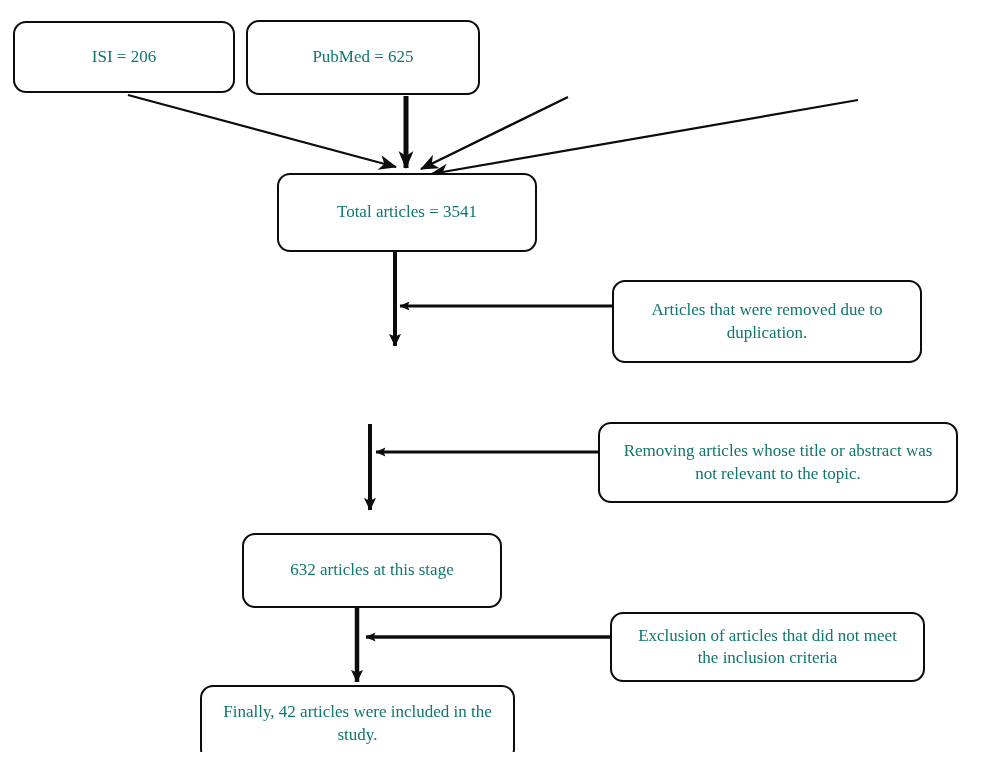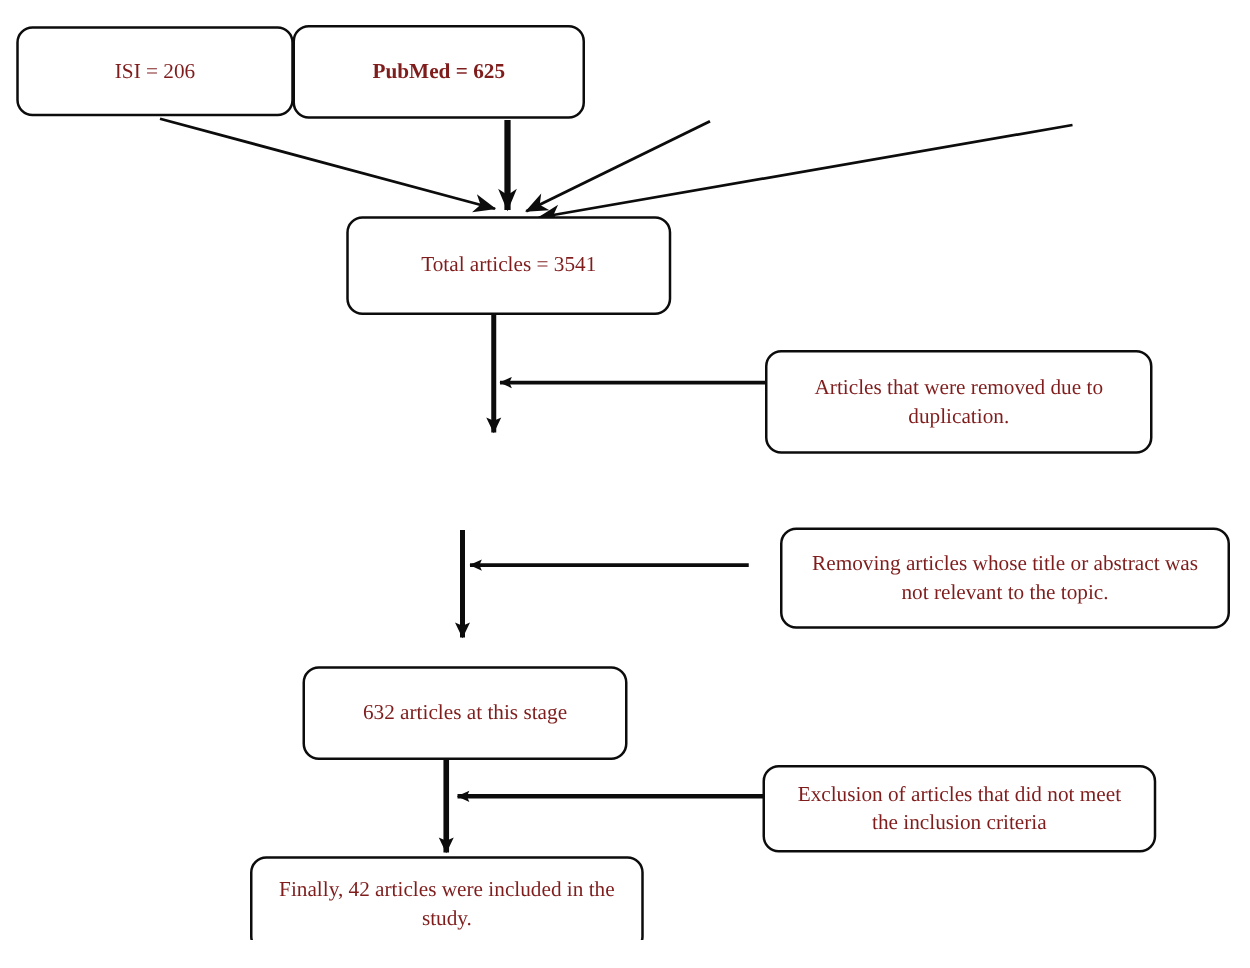--- a/index.html
+++ b/index.html
@@ -2,21 +2,21 @@
 <html><head>
 <meta charset="utf-8">
 <style>
   html, body { margin: 0; padding: 0; background: #ffffff; }
   #canvas {
     position: relative;
     width: 1000px;
     height: 752px;
     background: #ffffff;
     font-family: "Liberation Serif", "DejaVu Serif", serif;
-    color: #7f1d1d;
+    color: #0f766e;
     overflow: hidden;
   }
   #arrow-layer {
     position: absolute;
     left: 0; top: 0;
     width: 1000px; height: 774px;
   }
   .box {
     position: absolute;
     box-sizing: border-box;
@@ -25,27 +25,27 @@
     background: #ffffff;
     display: flex;
     align-items: center;
     justify-content: center;
     text-align: center;
     font-size: 17px;
     line-height: 1.32;
     padding: 4px 16px;
   }
   #box-isi       { left: 13px;  top: 21px;  width: 222px; height: 72px; }
-  #box-pubmed    { left: 234px; top: 20px;  width: 234px; height: 75px; font-weight: bold; }
+  #box-pubmed    { left: 246px; top: 20px;  width: 234px; height: 75px; }
   #box-scopus    { left: 490px; top: 22px;  width: 238px; height: 75px; }
   #box-scholar   { left: 742px; top: 23px;  width: 240px; height: 75px; }
   #box-total     { left: 277px; top: 173px; width: 260px; height: 79px; }
   #box-dup       { left: 612px; top: 280px; width: 310px; height: 83px; align-items: center; }
   #box-2431      { left: 262px; top: 349px; width: 261px; height: 75px; }
-  #box-removing  { left: 624px; top: 422px; width: 360px; height: 81px; }
+  #box-removing  { left: 598px; top: 422px; width: 360px; height: 81px; }
   #box-632       { left: 242px; top: 513px; width: 260px; height: 75px; margin-top: 20px; }
   #box-exclusion { left: 610px; top: 612px; width: 315px; height: 70px; text-align: center; }
   #box-final     { left: 200px; top: 685px; width: 315px; height: 77px; }
 </style>
 </head>
 <body>
 
 <div id="canvas">
 
   <svg id="arrow-layer" viewBox="0 0 1000 774" xmlns="http://www.w3.org/2000/svg">

